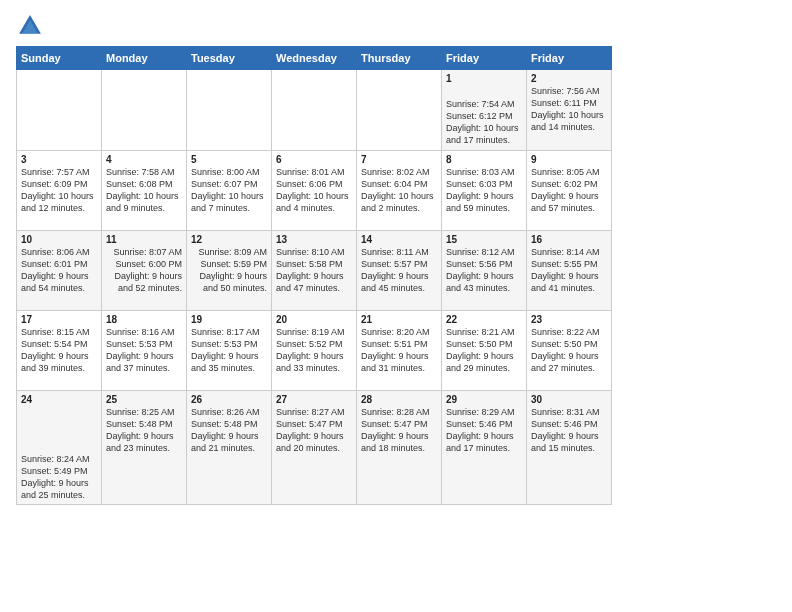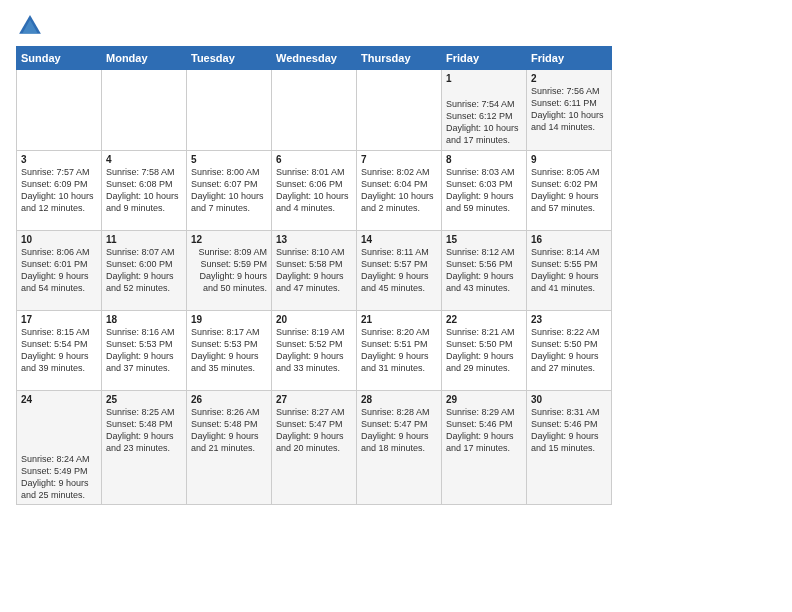--- a/index.html
+++ b/index.html
@@ -198,21 +198,21 @@
         </tr>
         <tr>
           <td>
             <span class="day-num">10</span>
             <div class="day-info" style="white-space: pre-line;">Sunrise: 8:06 AM
 Sunset: 6:01 PM
 Daylight: 9 hours and 54 minutes.</div>
           </td>
           <td>
             <span class="day-num">11</span>
-            <div class="day-info" style="white-space: pre-line;">Sunrise: 8:07 AM
+            <div class="day-info" style="white-space: pre-line; text-align: right;">Sunrise: 8:07 AM
 Sunset: 6:00 PM
 Daylight: 9 hours and 52 minutes.</div>
           </td>
           <td>
             <span class="day-num">12</span>
             <div class="day-info" style="white-space: pre-line; text-align: right;">Sunrise: 8:09 AM
 Sunset: 5:59 PM
 Daylight: 9 hours and 50 minutes.</div>
           </td>
           <td>

